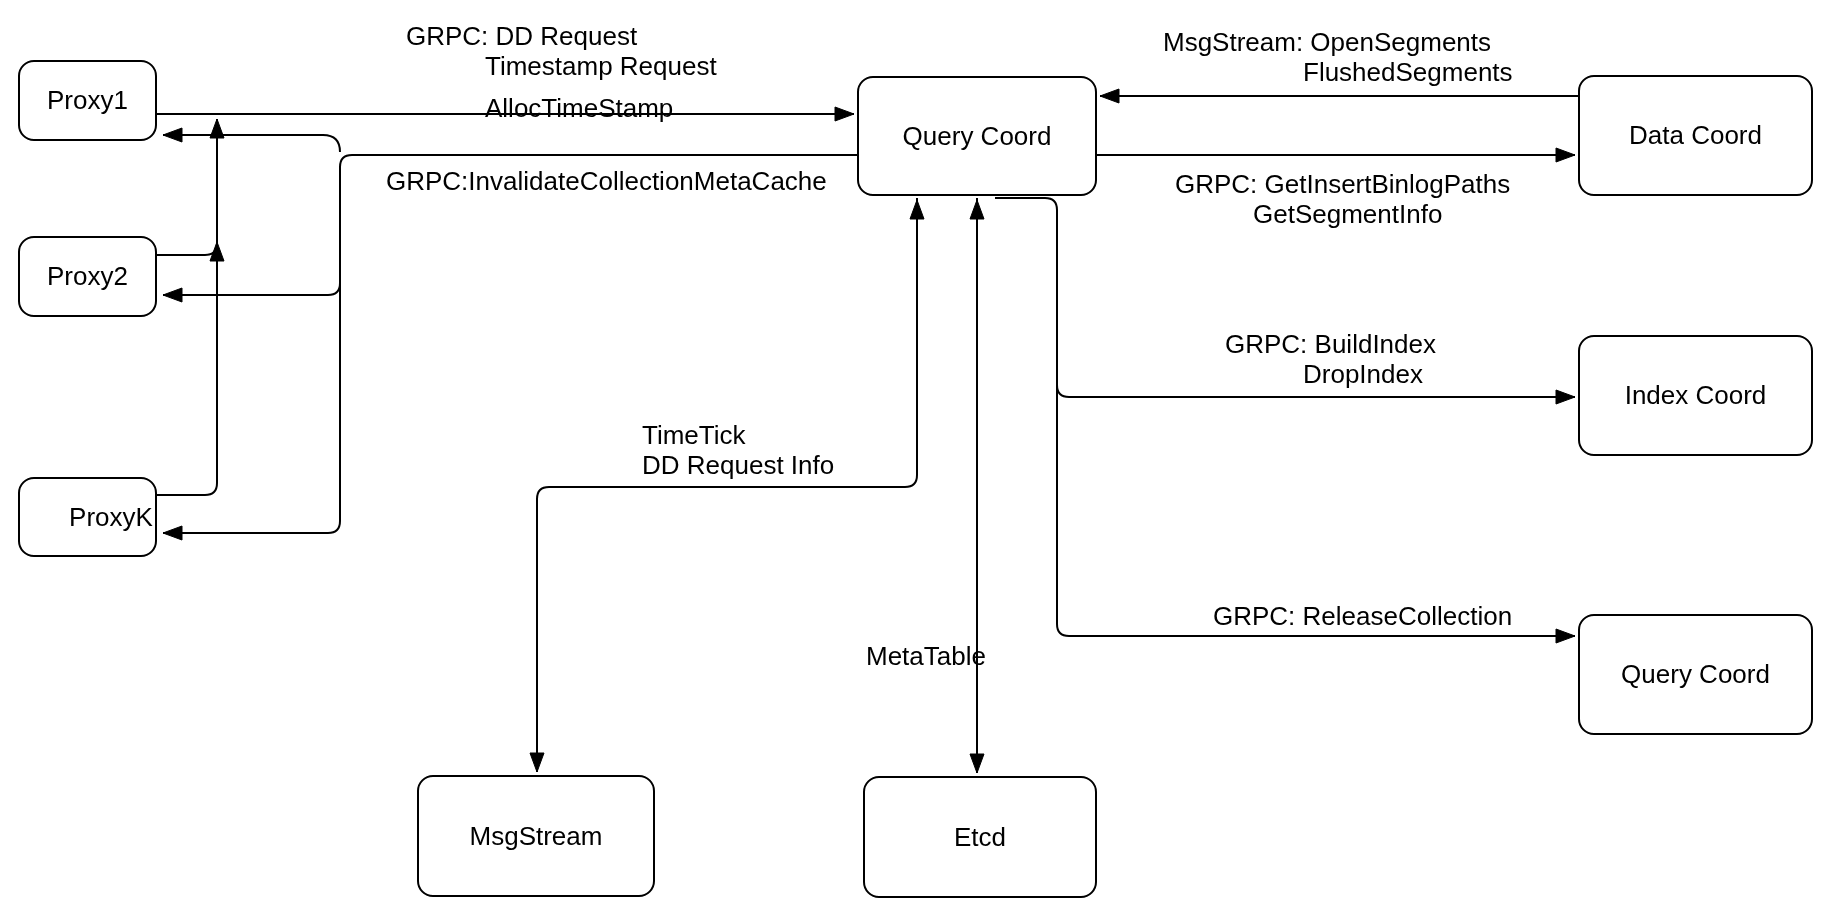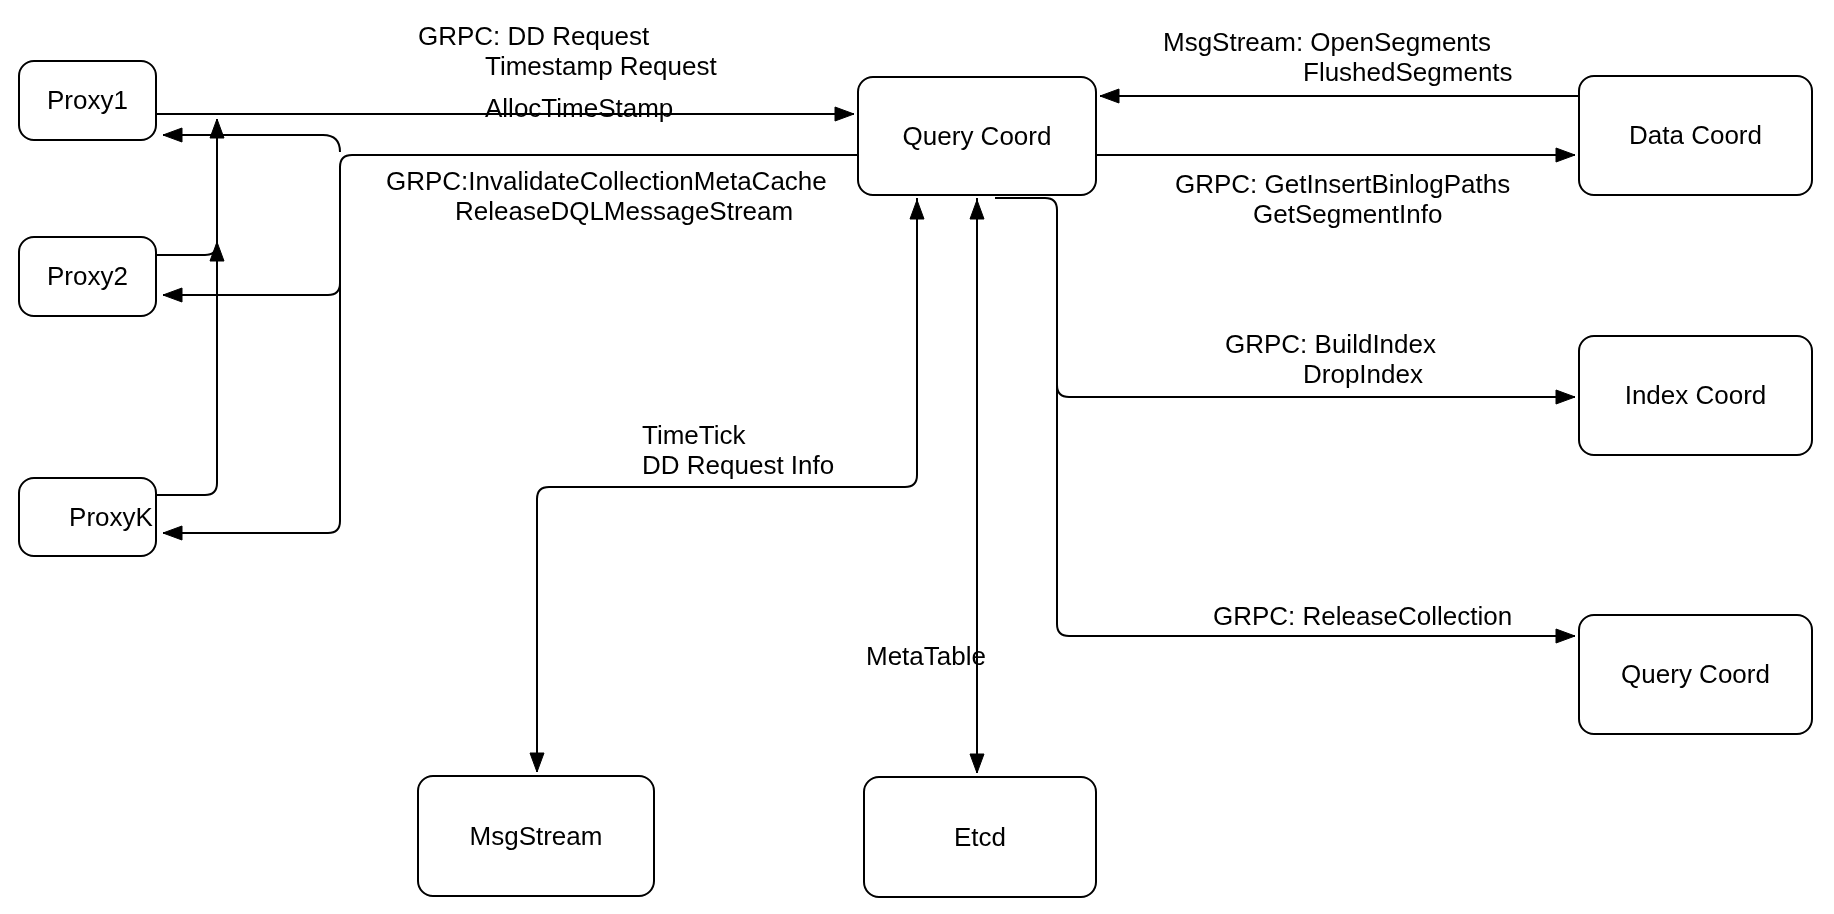--- a/index.html
+++ b/index.html
@@ -95,27 +95,26 @@
   </div>
       <div class="node" style="left: 417px; top: 775px; width: 238px; height: 122px;">
     <span class="node-label">MsgStream</span>
   </div>
       <div class="node" style="left: 863px; top: 776px; width: 234px; height: 122px;">
     <span class="node-label">Etcd</span>
   </div>
     </div>
   <div id="labels-layer">
       <div class="edge-label" style="left: 402px; top: 21px;">
-        <span class="lbl-line" style="margin-left: 16px;">GRPC: DD Request</span>
+        <span class="lbl-line" style="margin-left: 4px;">GRPC: DD Request</span>
         <span class="lbl-line" style="margin-left: 83px;">Timestamp Request</span>
         <span class="lbl-line" style="margin-left: 83px; margin-top: 12px;">AllocTimeStamp</span>
       </div>
       <div class="edge-label" style="left: 378px; top: 166px;">
         <span class="lbl-line" style="margin-left: 8px;">GRPC:InvalidateCollectionMetaCache</span>
-        <span class="lbl-line" style="margin-left: 77px;">ReleaseDQLMessageStream</span>
       </div>
       <div class="edge-label" style="left: 1163px; top: 27px;">
         <span class="lbl-line" style="margin-left: 0px;">MsgStream: OpenSegments</span>
         <span class="lbl-line" style="margin-left: 140px;">FlushedSegments</span>
       </div>
       <div class="edge-label" style="left: 1175px; top: 169px;">
         <span class="lbl-line" style="margin-left: 0px;">GRPC: GetInsertBinlogPaths</span>
         <span class="lbl-line" style="margin-left: 78px;">GetSegmentInfo</span>
       </div>
       <div class="edge-label" style="left: 1225px; top: 329px;">

